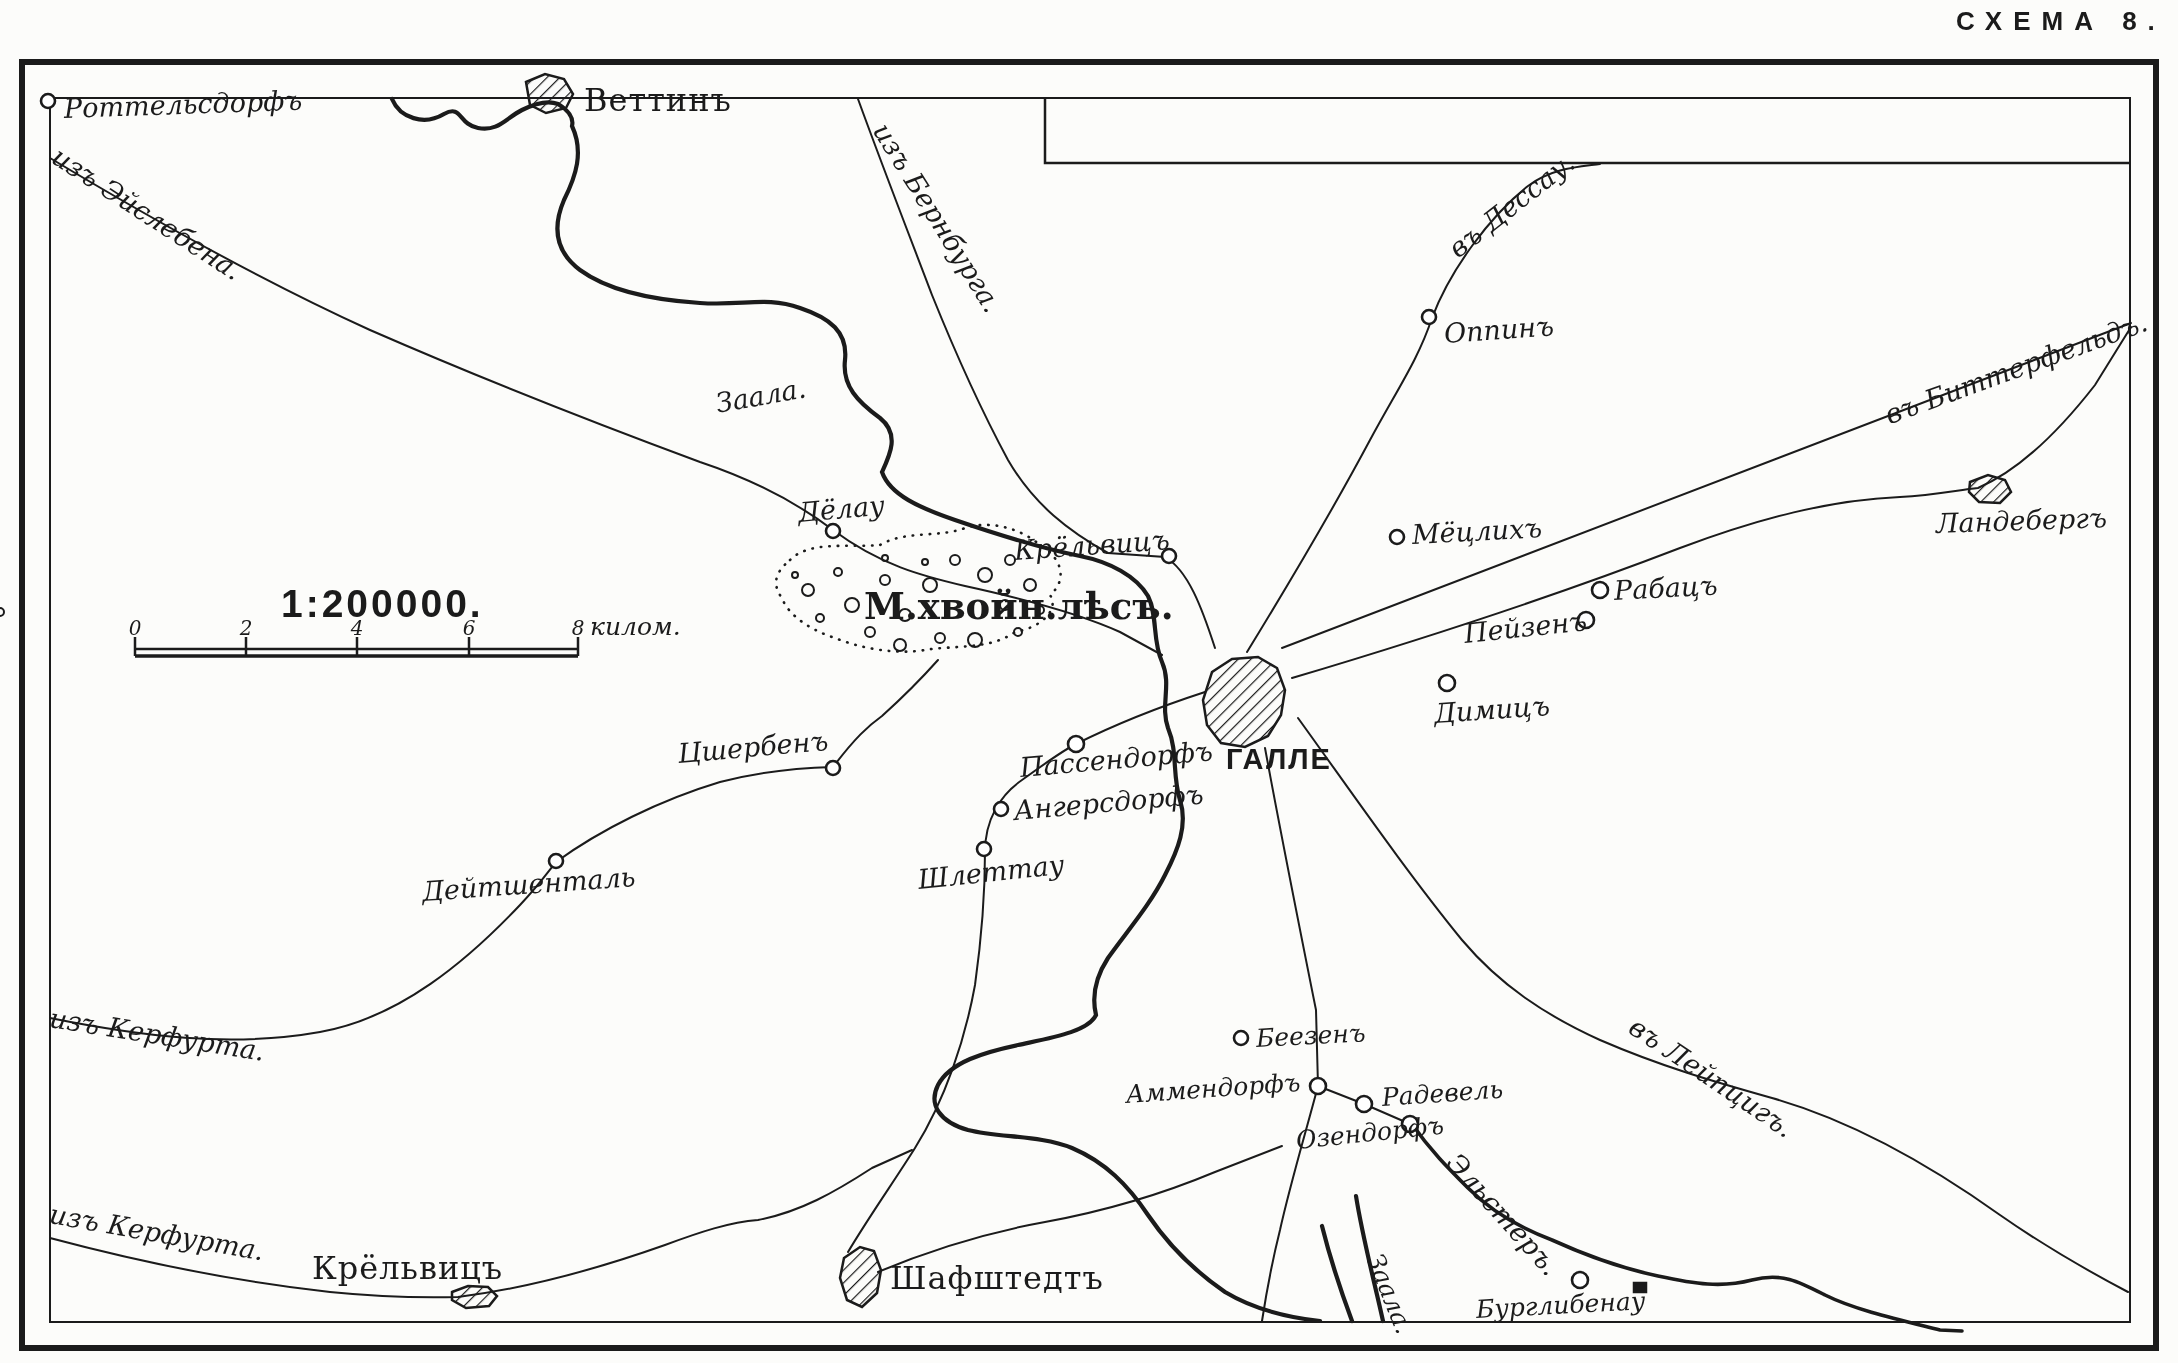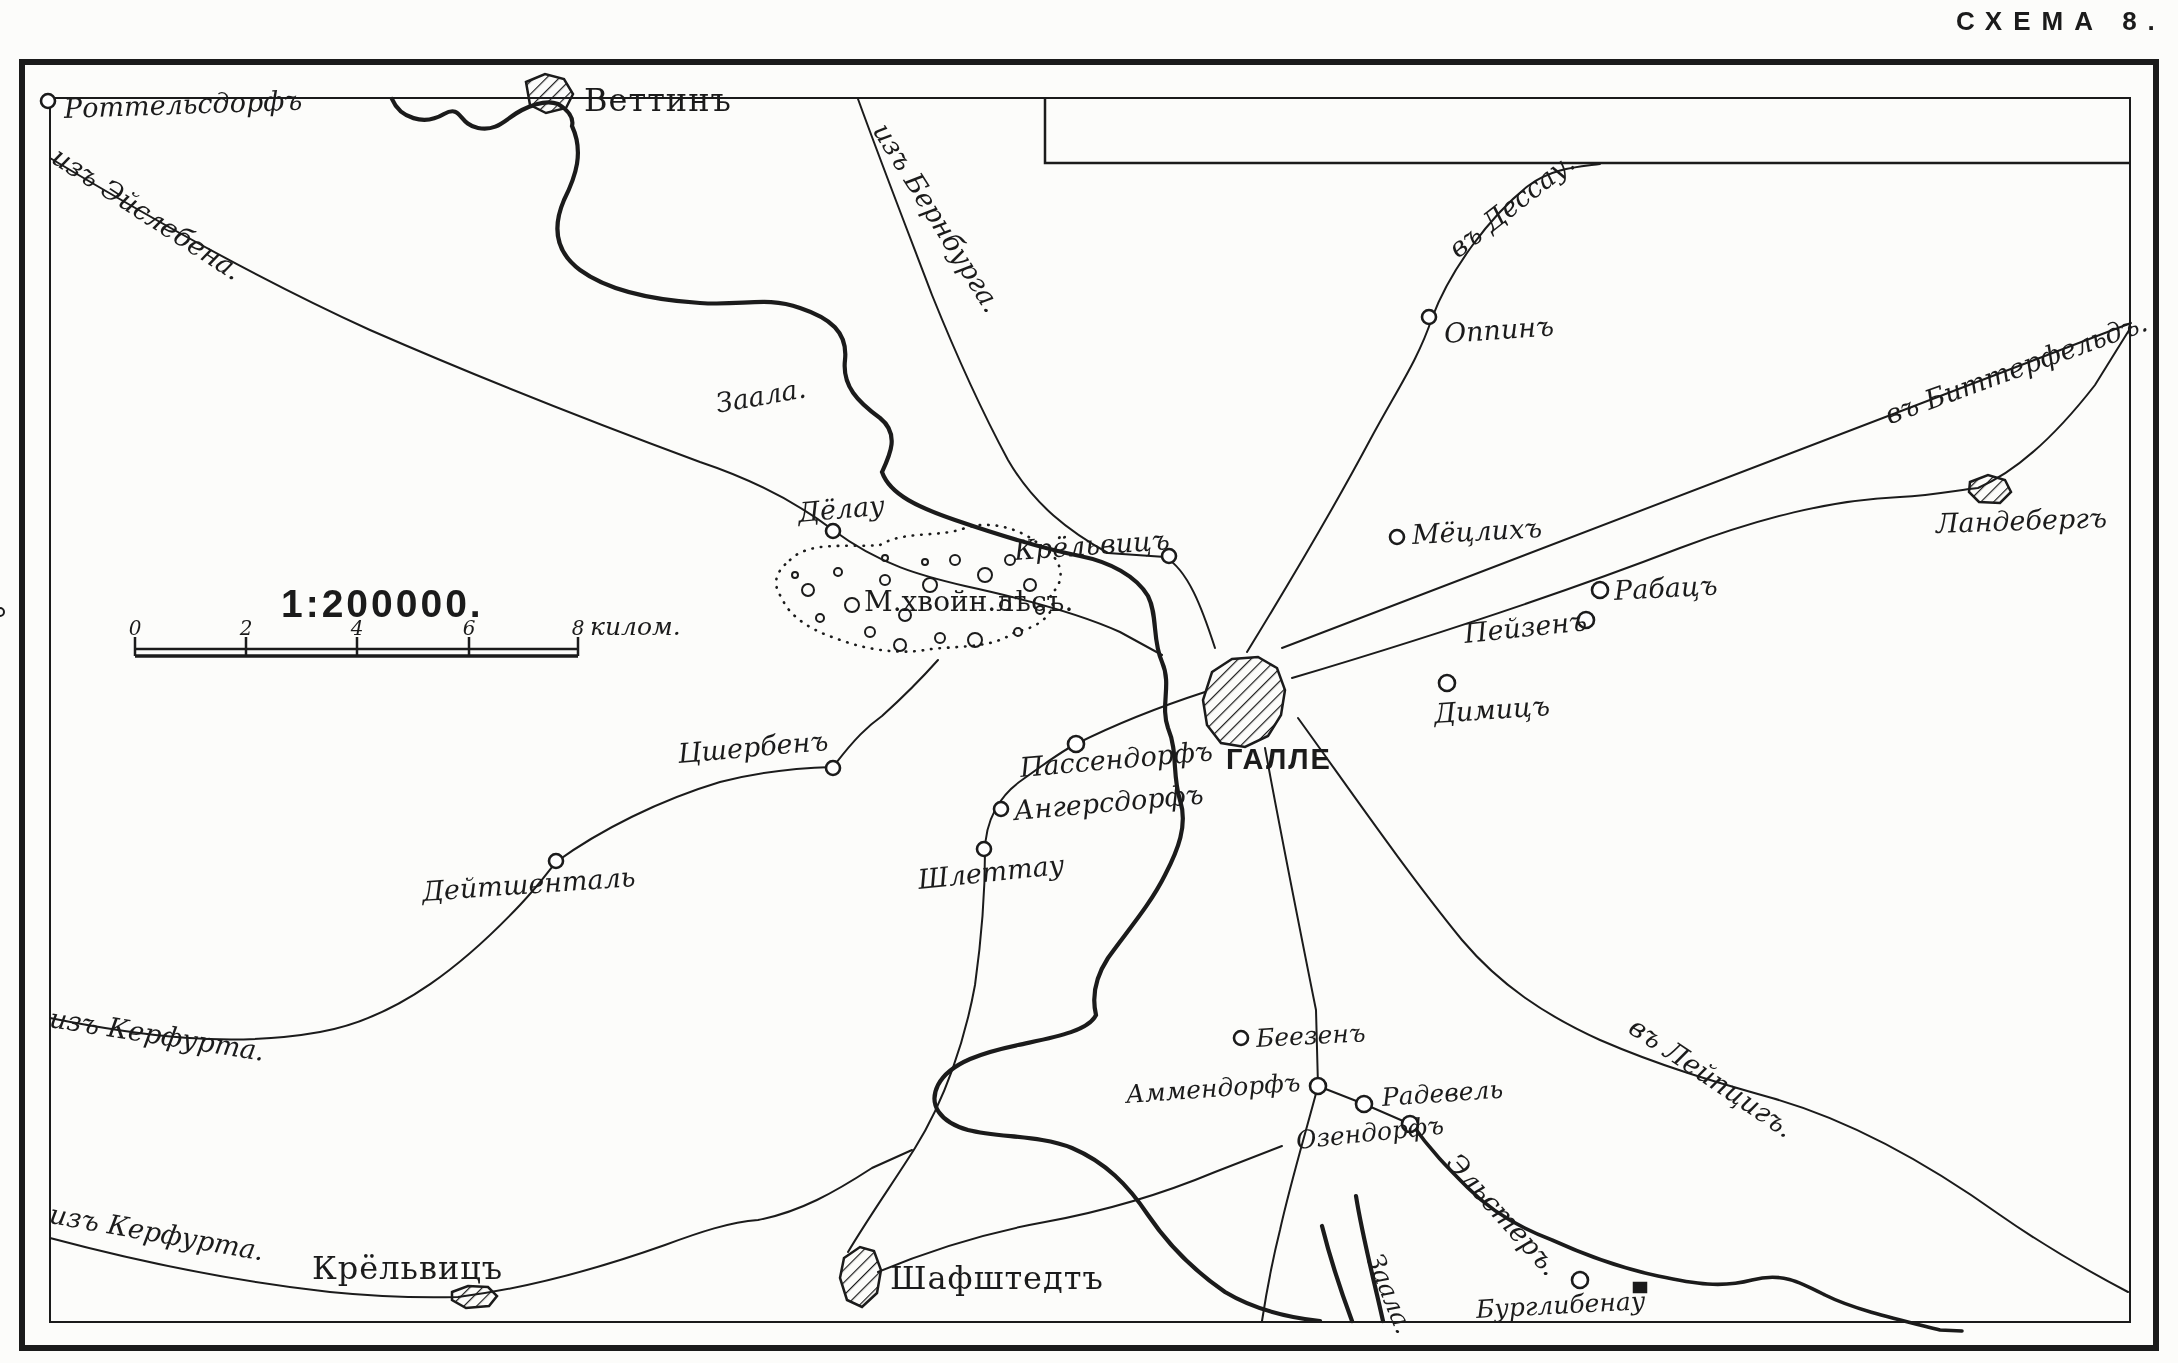--- a/index.html
+++ b/index.html
@@ -12,21 +12,21 @@
   .cur{font-family:"DejaVu Serif",serif;font-style:italic;font-size:27px;}
   .cur-sm{font-family:"DejaVu Serif",serif;font-style:italic;font-size:25px;}
   .prn{font-family:"DejaVu Serif",serif;font-size:32px;letter-spacing:1px;}
   .scheme{font-family:"Liberation Sans",sans-serif;font-weight:bold;
           font-size:26px;letter-spacing:11px;margin-left:30px;}
   .title-box{position:absolute;left:1045px;top:98px;width:1085px;height:65px;
              display:flex;align-items:center;justify-content:center;}
   .title-text{font-family:"Liberation Sans",sans-serif;font-size:44px;font-weight:bold;
               letter-spacing:5px;transform:scaleY(1.05);}
   .halle-lbl{font-family:"Liberation Sans",sans-serif;font-weight:bold;font-size:29px;letter-spacing:2px;}
-  .forest-lbl{font-family:"DejaVu Serif",serif;font-weight:normal;font-size:28px;}
+  .forest-lbl{font-family:"DejaVu Serif",serif;font-weight:bold;font-size:37px;}
   .scale-ratio{font-family:Liberation Sans, sans-serif;font-weight:bold;font-size:39px;letter-spacing:3px;}
   .tick-num{font-family:"DejaVu Serif",serif;font-style:italic;font-size:20px;transform:translateX(-50%);}
 </style>
 </head>
 <body>
 
 <div id="stage">
 
   <svg id="mapsvg" width="2178" height="1363" viewBox="0 0 2178 1363">
     <defs>

